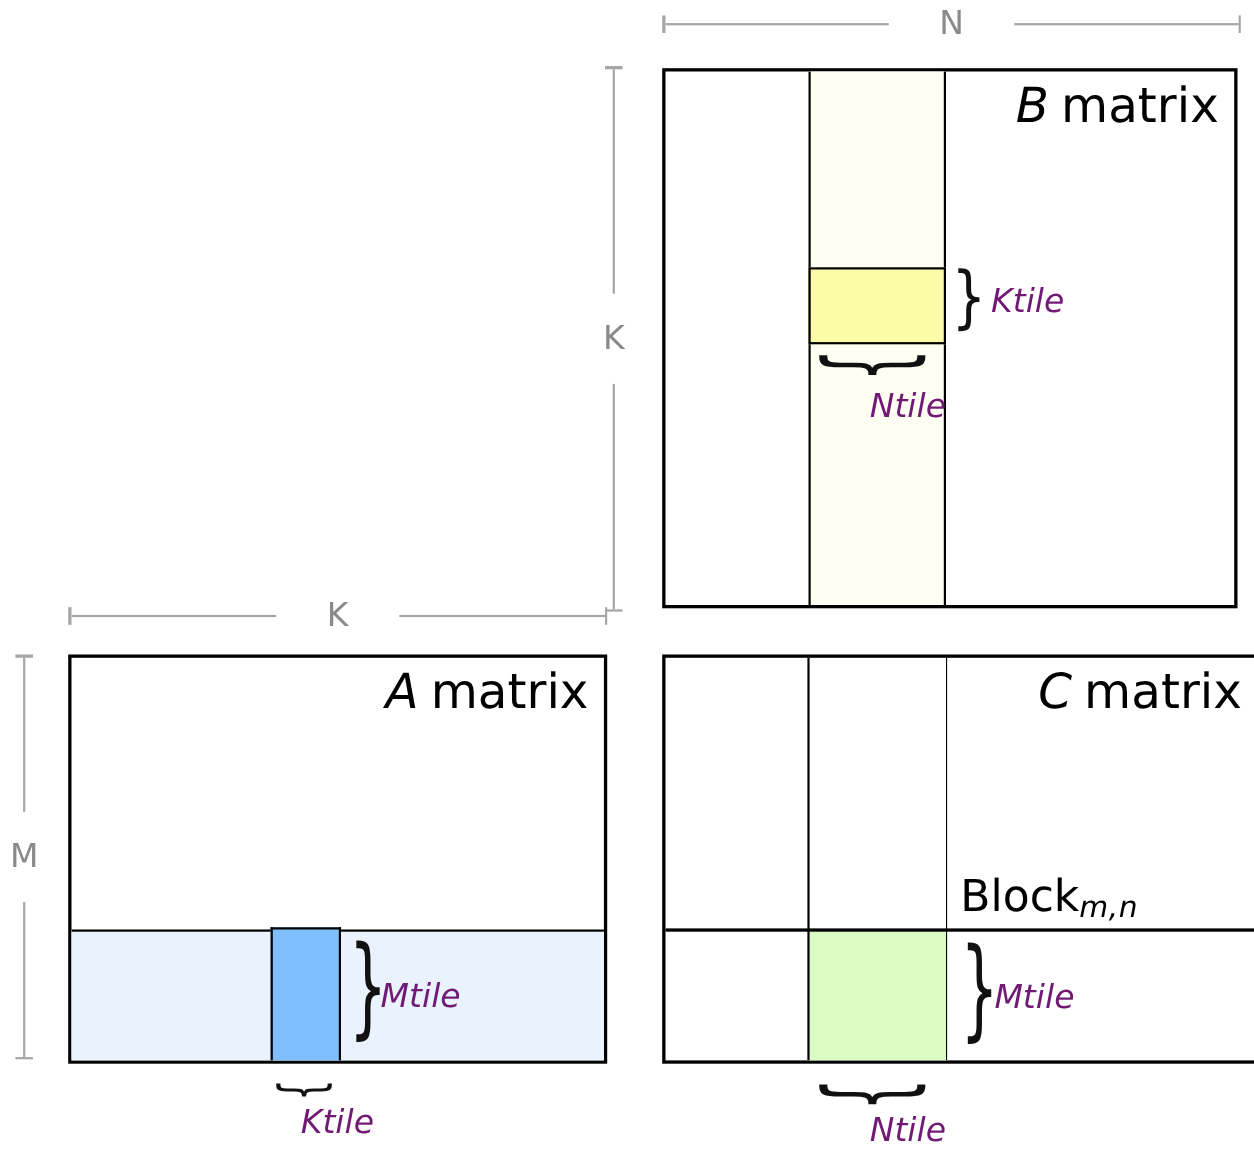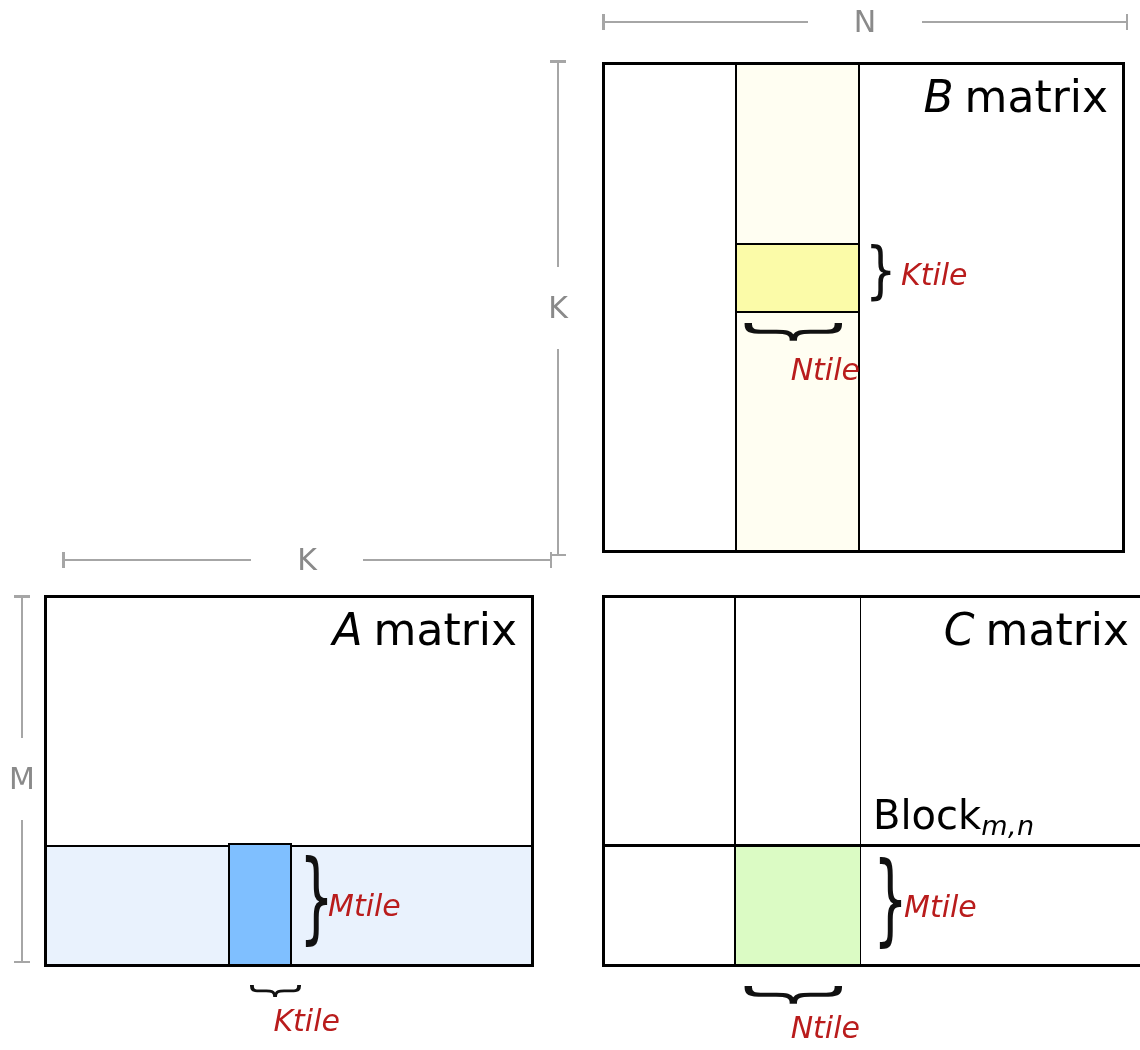--- a/index.html
+++ b/index.html
@@ -4,21 +4,21 @@
 <style>
   html,body{margin:0;padding:0;background:#fff;}
   #page{
     position:relative;width:1140px;height:1050px;background:#fff;
     font-family:"DejaVu Sans","Liberation Sans",sans-serif;overflow:hidden;
     --b-strip:#FFFEF2;--b-tile:#FBFBA8;--a-strip:#E9F2FD;--a-tile:#7FBFFF;
     --c-tile:#DBFBC4;--line-gray:#A6A6A6;--label-gray:#8A8A8A;--border:#000000;
   }
   .matrix{position:absolute;border:3px solid var(--border);box-sizing:border-box;background:#fff;}
   #b-matrix{left:602px;top:62px;width:523px;height:491px;padding-left:41px;}
-  #a-matrix{left:44px;top:595px;width:490px;height:372px;text-align:right;}
+  #a-matrix{left:62px;top:595px;width:490px;height:372px;text-align:right;}
   #c-matrix{left:602px;top:595px;width:544px;height:372px;}
 
   .mtitle{position:absolute;top:6px;right:14px;font-size:44px;color:#000;white-space:nowrap;}
   .mtitle .letter{font-style:italic;}
   .mtitle .word{margin-left:11px;}
 
   
   .b-strip{position:absolute;left:130px;top:0;width:125px;height:100%;
     background:var(--b-strip);border-left:2px solid var(--border);border-right:2px solid var(--border);box-sizing:border-box;}
   .b-tile{position:absolute;left:130px;top:178px;width:125px;height:70px;
@@ -40,21 +40,21 @@
 
   
   .vbrace{position:absolute;line-height:1;color:#111;transform-origin:left top;user-select:none;}
   .vbrace.small{font-size:62px;transform:scaleX(0.8);}
   .vbrace.tall{font-size:100px;transform:scaleX(0.55);}
   .hbrace-wrap{position:absolute;display:flex;align-items:center;justify-content:center;overflow:visible;}
   .hbrace{line-height:1;color:#111;user-select:none;}
   .hbrace.wide{font-size:110px;transform:rotate(90deg) scale(0.42,0.95);}
   .hbrace.narrow{font-size:56px;transform:rotate(90deg) scale(0.55,0.98);}
 
-  .tile-label{position:absolute;font-style:italic;font-size:30px;color:#b91c1c;white-space:nowrap;}
+  .tile-label{position:absolute;font-style:italic;font-size:30px;color:#701a75;white-space:nowrap;}
   .tile-label.centered{text-align:right;}
 
   
   .dim{position:absolute;display:flex;align-items:center;color:var(--label-gray);}
   .dim-h{flex-direction:row;height:20px;}
   .dim-v{flex-direction:column;width:20px;}
   .dline-h{flex:1;height:2px;background:var(--line-gray);}
   .dline-v{flex:1;width:2px;background:var(--line-gray);}
   .tick-v{width:2.5px;height:16px;background:var(--line-gray);}
   .tick-h{height:2.5px;width:16px;background:var(--line-gray);}

